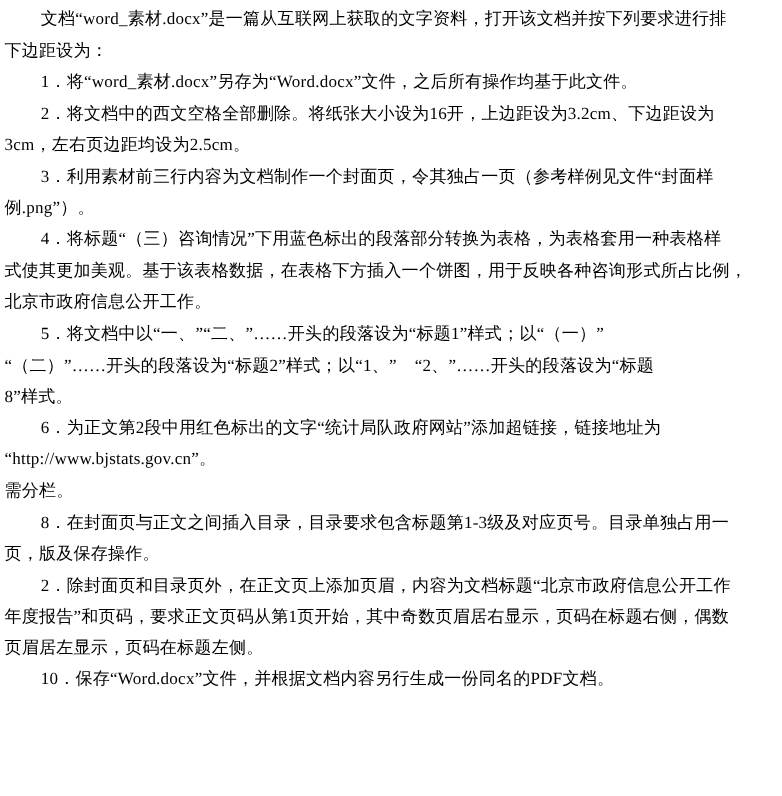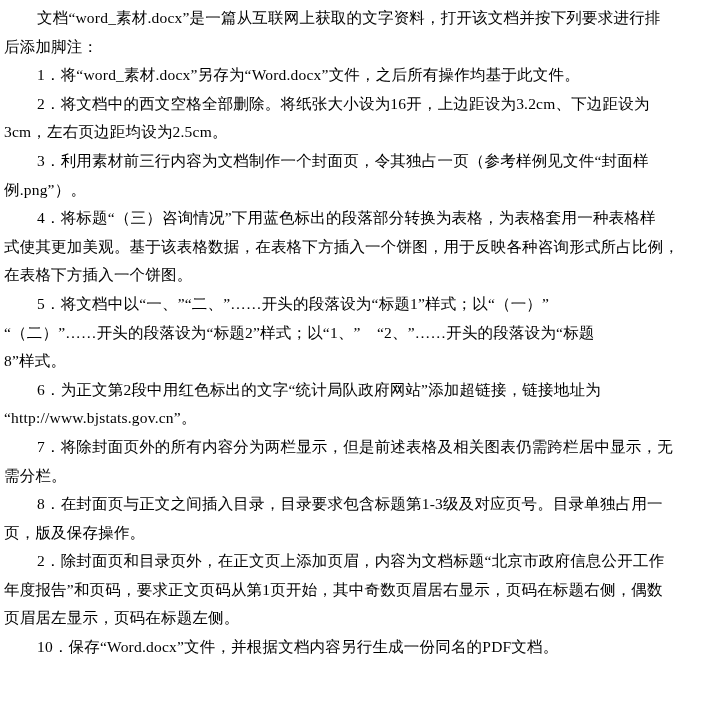--- a/index.html
+++ b/index.html
@@ -33,56 +33,55 @@
       padding-left: 37px;
     }
   </style>
 </head>
 <body>
 
 <div class="doc">
 
   <div>
     <div class="line indent">文档“word_素材.docx”是一篇从互联网上获取的文字资料，打开该文档并按下列要求进行排</div>
-    <div class="line">后添加脚注：</div>
+    <div class="line">下边距设为：</div>
   </div>
 
   <div>
     <div class="line indent">1．将“word_素材.docx”另存为“Word.docx”文件，之后所有操作均基于此文件。</div>
   </div>
 
   <div>
     <div class="line indent">2．将文档中的西文空格全部删除。将纸张大小设为16开，上边距设为3.2cm、下边距设为</div>
     <div class="line">3cm，左右页边距均设为2.5cm。</div>
   </div>
 
   <div>
     <div class="line indent">3．利用素材前三行内容为文档制作一个封面页，令其独占一页（参考样例见文件“封面样</div>
     <div class="line">例.png”）。</div>
   </div>
 
   <div>
     <div class="line indent">4．将标题“（三）咨询情况”下用蓝色标出的段落部分转换为表格，为表格套用一种表格样</div>
     <div class="line">式使其更加美观。基于该表格数据，在表格下方插入一个饼图，用于反映各种咨询形式所占比例，</div>
-    <div class="line">在表格下方插入一个饼图。</div>
+    <div class="line">北京市政府信息公开工作。</div>
   </div>
 
   <div>
     <div class="line indent">5．将文档中以“一、”“二、”……开头的段落设为“标题1”样式；以“（一）”</div>
     <div class="line">“（二）”……开头的段落设为“标题2”样式；以“1、”    “2、”……开头的段落设为“标题</div>
     <div class="line">8”样式。</div>
   </div>
 
   <div>
     <div class="line indent">6．为正文第2段中用红色标出的文字“统计局队政府网站”添加超链接，链接地址为</div>
     <div class="line">“http://www.bjstats.gov.cn”。</div>
   </div>
 
   <div>
-    <div class="line indent">7．将除封面页外的所有内容分为两栏显示，但是前述表格及相关图表仍需跨栏居中显示，无</div>
     <div class="line">需分栏。</div>
   </div>
 
   <div>
     <div class="line indent">8．在封面页与正文之间插入目录，目录要求包含标题第1-3级及对应页号。目录单独占用一</div>
     <div class="line">页，版及保存操作。</div>
   </div>
 
   <div>
     <div class="line indent">2．除封面页和目录页外，在正文页上添加页眉，内容为文档标题“北京市政府信息公开工作</div>

